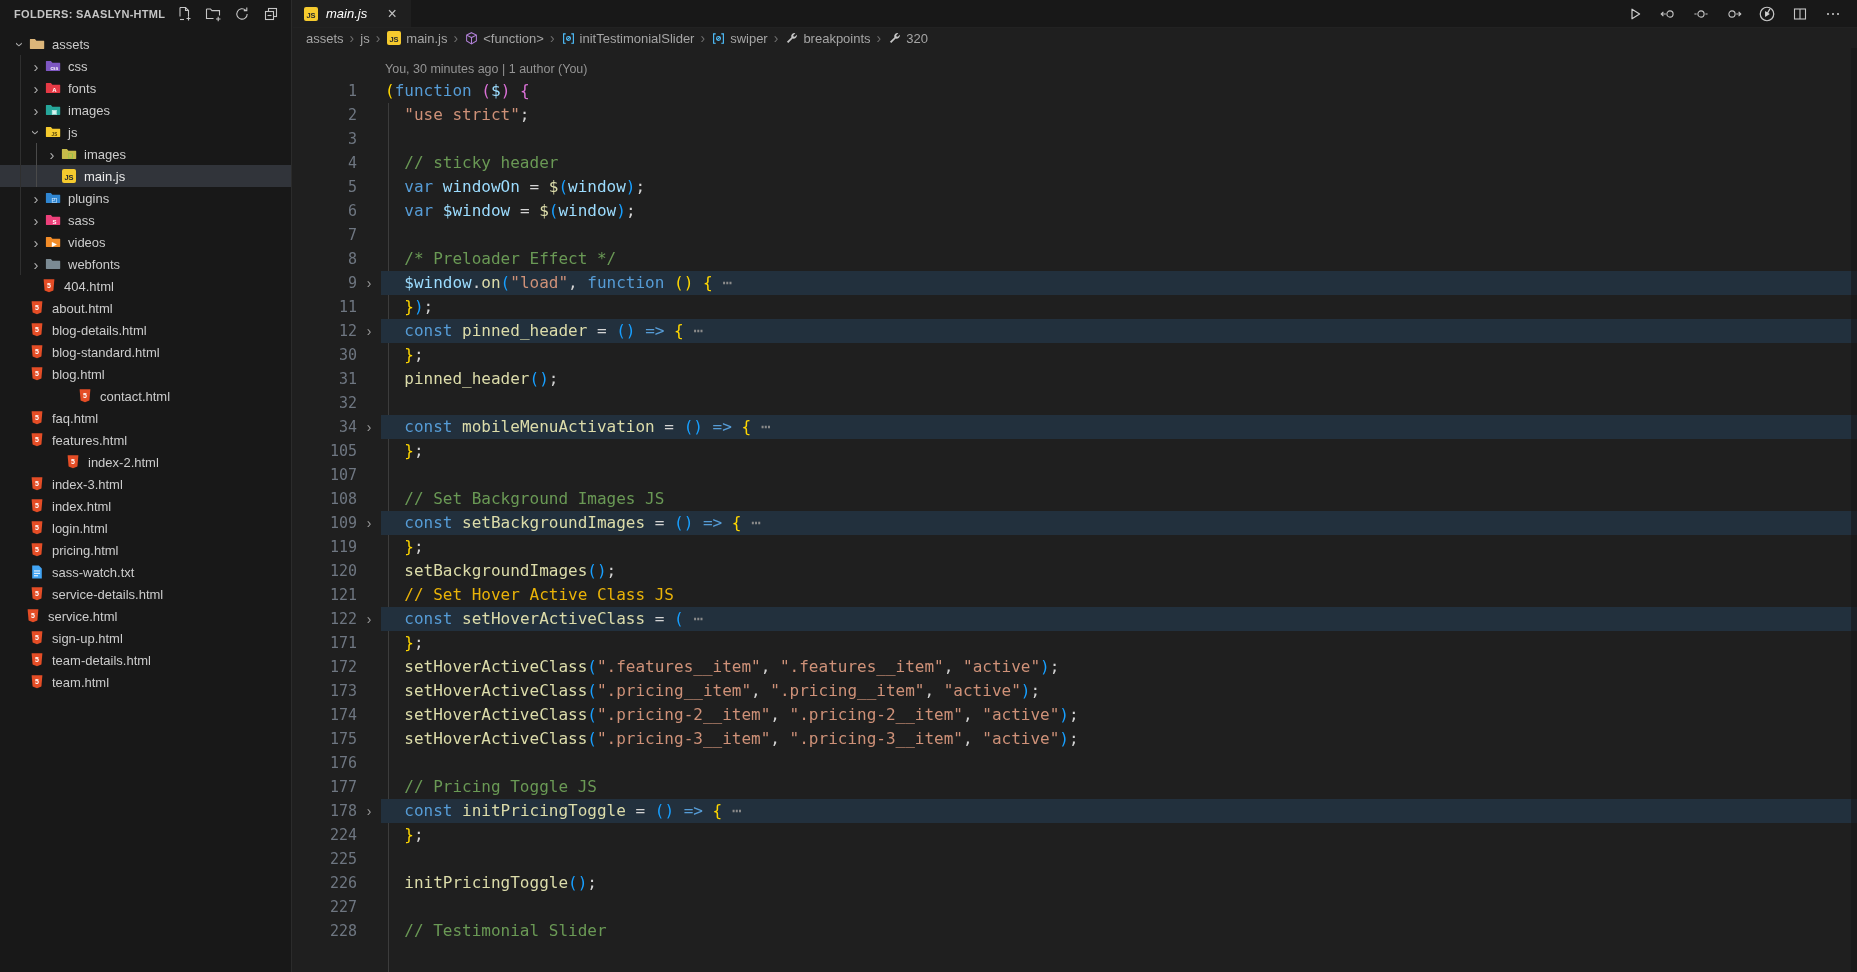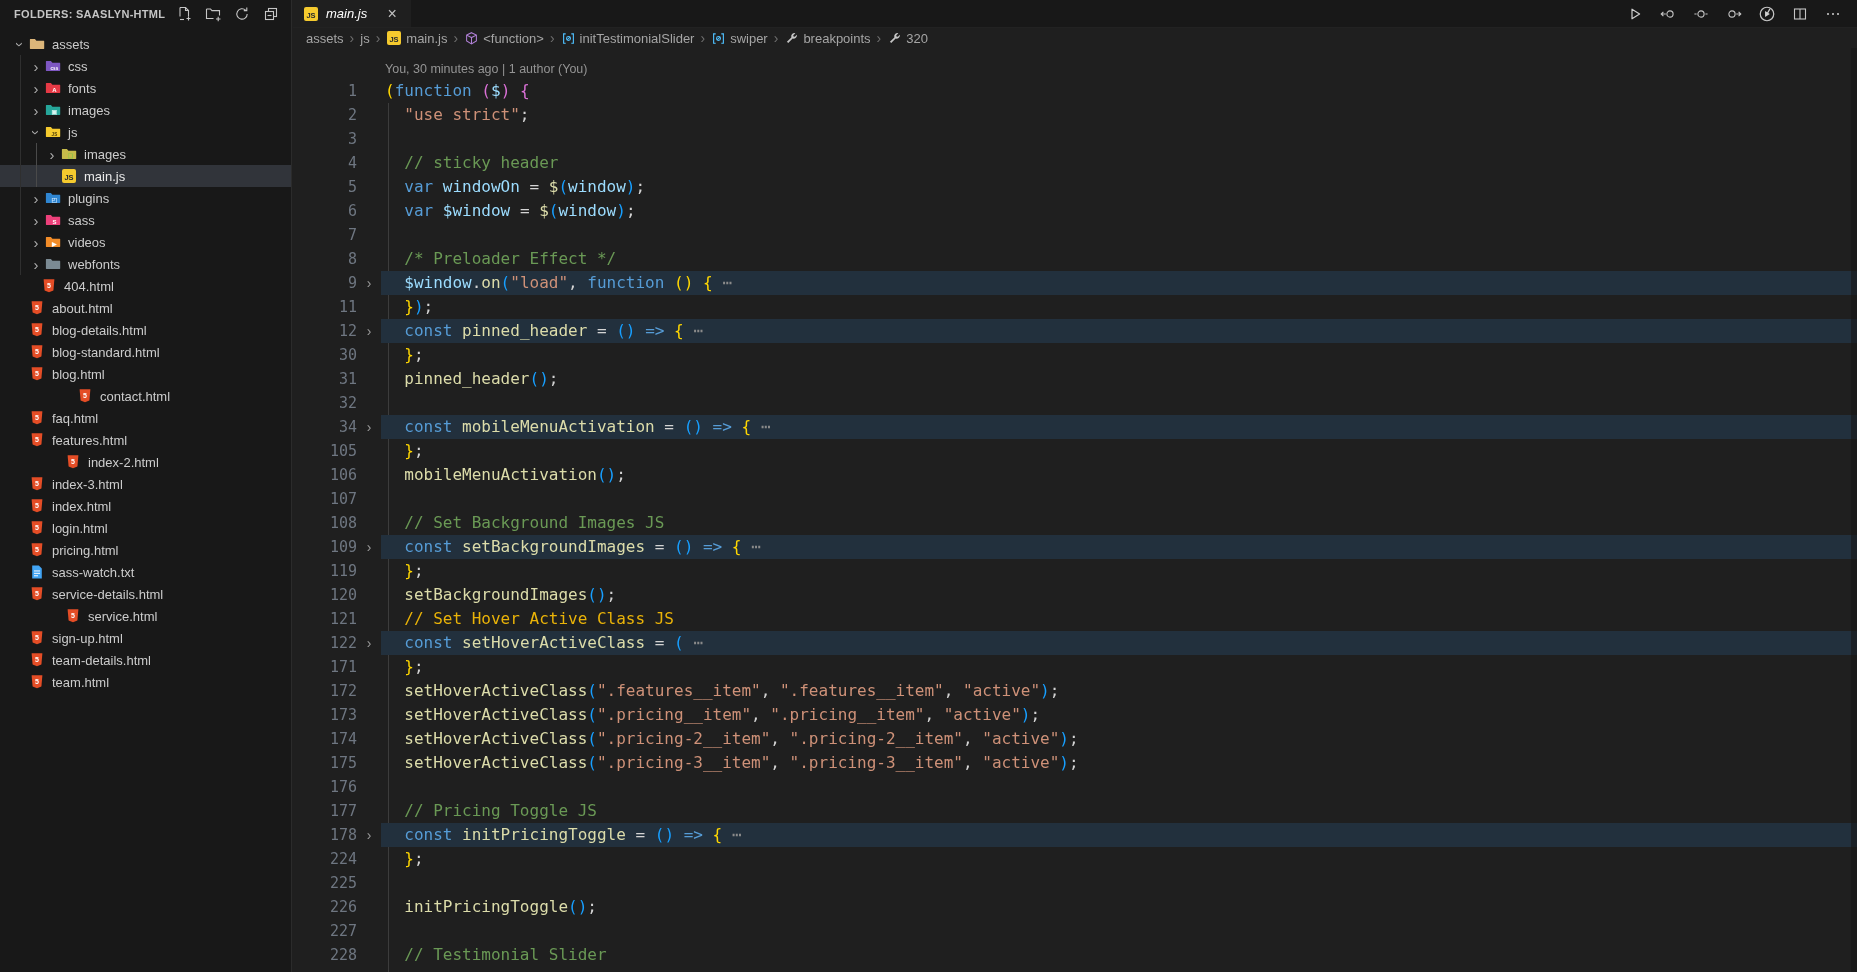--- a/index.html
+++ b/index.html
@@ -348,21 +348,21 @@
         <div class="trow" style="padding-left: 12px;">
           <span class="chev"></span>
           <span class="ticon">
             <svg width="16" height="16" viewBox="0 0 16 16" fill="none">
               <path d="M2.6 1.2h10.8l-1 11.2L8 14.3l-4.4-1.9z" fill="#e44d26"></path>
               <text x="8" y="9.8" font-size="7" font-weight="bold" fill="#ffffff" text-anchor="middle" font-family="Liberation Sans,sans-serif">5</text>
             </svg>
           </span>
           <span class="tlabel">service-details.html</span>
         </div>
-        <div class="trow" style="padding-left: 8px; margin-left: 40px;">
+        <div class="trow" style="padding-left: 8px;">
           <span class="chev"></span>
           <span class="ticon">
             <svg width="16" height="16" viewBox="0 0 16 16" fill="none">
               <path d="M2.6 1.2h10.8l-1 11.2L8 14.3l-4.4-1.9z" fill="#e44d26"></path>
               <text x="8" y="9.8" font-size="7" font-weight="bold" fill="#ffffff" text-anchor="middle" font-family="Liberation Sans,sans-serif">5</text>
             </svg>
           </span>
           <span class="tlabel">service.html</span>
         </div>
         <div class="trow" style="padding-left: 12px;">
@@ -617,25 +617,20 @@
           <div class="gutter">34</div>
           <div class="gchev">›</div>
           <div class="lcontent"><span style="color: rgb(212, 212, 212);">  </span><span style="color: rgb(86, 156, 214);">const</span><span style="color: rgb(212, 212, 212);"> </span><span style="color: rgb(220, 220, 170);">mobileMenuActivation</span><span style="color: rgb(212, 212, 212);"> = </span><span style="color: rgb(23, 159, 255);">(</span><span style="color: rgb(23, 159, 255);">)</span><span style="color: rgb(212, 212, 212);"> </span><span style="color: rgb(86, 156, 214);">=&gt;</span><span style="color: rgb(212, 212, 212);"> </span><span style="color: rgb(255, 215, 0);">{</span><span style="color: rgb(138, 138, 138);"> ⋯</span></div>
         </div>
         <div class="crow">
           <div class="gutter">105</div>
           <div class="gchev"></div>
           <div class="lcontent"><span style="color: rgb(212, 212, 212);">  </span><span style="color: rgb(255, 215, 0);">}</span><span style="color: rgb(212, 212, 212);">;</span></div>
         </div>
         <div class="crow">
-          <div class="gutter">106</div>
-          <div class="gchev"></div>
-          <div class="lcontent"><span style="color: rgb(212, 212, 212);">  </span><span style="color: rgb(220, 220, 170);">mobileMenuActivation</span><span style="color: rgb(23, 159, 255);">(</span><span style="color: rgb(23, 159, 255);">)</span><span style="color: rgb(212, 212, 212);">;</span></div>
-        </div>
-        <div class="crow">
           <div class="gutter">107</div>
           <div class="gchev"></div>
           <div class="lcontent"></div>
         </div>
         <div class="crow">
           <div class="gutter">108</div>
           <div class="gchev"></div>
           <div class="lcontent"><span style="color: rgb(106, 153, 85);">  // Set Background Images JS</span></div>
         </div>
         <div class="crow folded">

